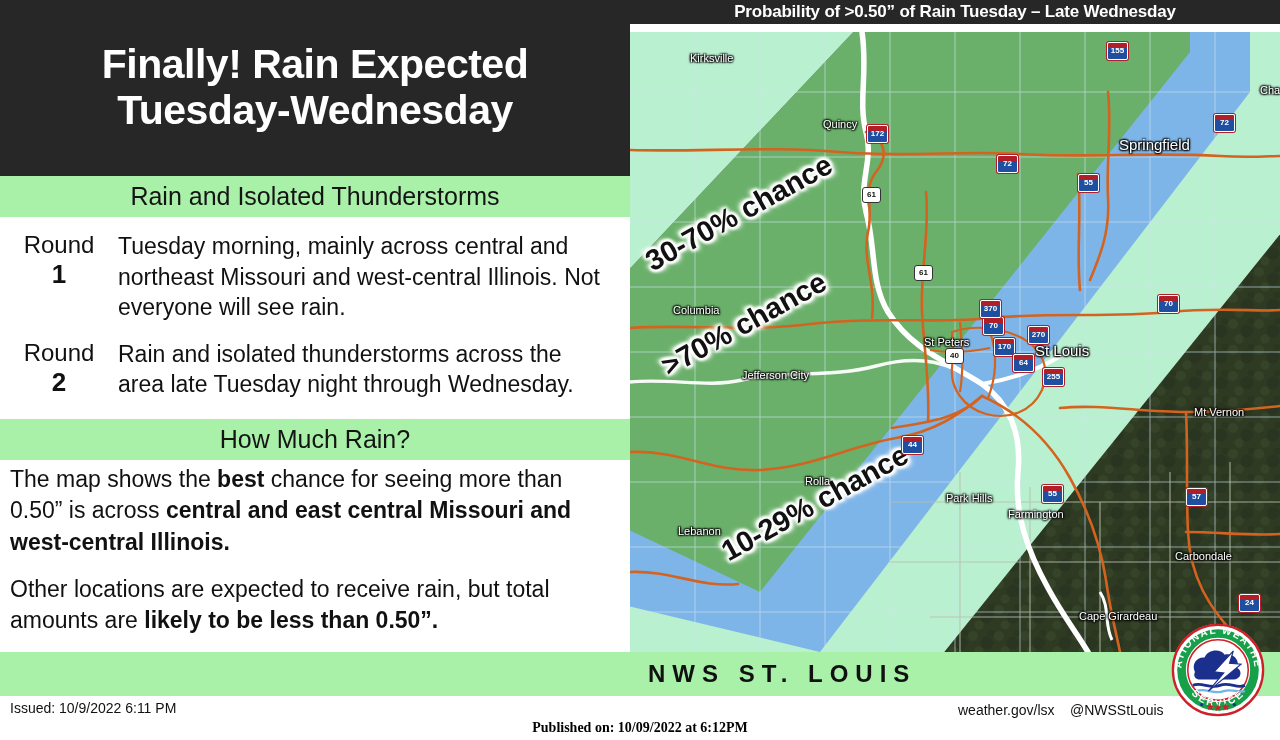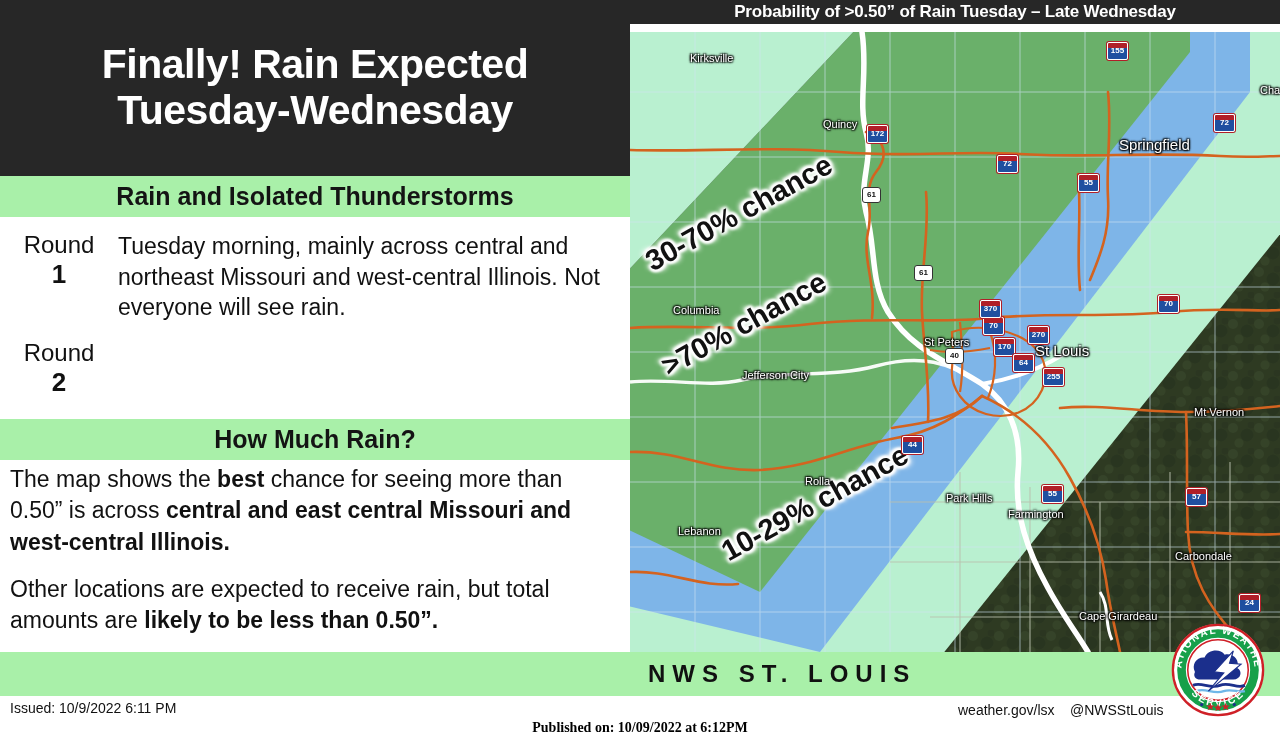--- a/index.html
+++ b/index.html
@@ -23,21 +23,21 @@
     display:flex;flex-direction:column;align-items:center;justify-content:center;
   }
   .headline{
     color:#ffffff;font-weight:bold;font-size:41px;line-height:1.12;
     letter-spacing:-0.5px;text-align:center;
   }
 
   .green-band{
     background:#a9f0a9;
     display:flex;align-items:center;justify-content:center;
-    font-weight:bold;color:#141414;
+    font-weight:normal;color:#141414;
   }
   #section-header-1{
     position:absolute;left:0;top:176px;width:630px;height:41px;
     font-size:25px;
   }
   #section-header-2{
     position:absolute;left:0;top:419px;width:630px;height:41px;
     font-size:25px;
   }
   #bottom-green-band{
@@ -177,20 +177,21 @@
           <span>Round</span>
           <span class="num">1</span>
         </div>
         <div class="round-text">Tuesday morning, mainly across central and northeast Missouri and west-central Illinois. Not everyone will see rain.</div>
       </div>
       <div id="round-2-row" class="round-row">
         <div class="round-label">
           <span>Round</span>
           <span class="num">2</span>
         </div>
+        <div class="round-text">Rain and isolated thunderstorms across the area late Tuesday night through Wednesday.</div>
       </div>
     </div>
 
     <div id="section-header-2" class="green-band">
       <span>How Much Rain?</span>
     </div>
 
     <div id="rain-body">
       <p class="body-para"><span>The map shows the </span><b>best</b><span> chance for seeing more than 0.50” is across </span><b>central and east central Missouri and west-central Illinois.</b></p>
       <p class="body-para"><span>Other locations are expected to receive rain, but total amounts are </span><b>likely to be less than 0.50”.</b></p>

